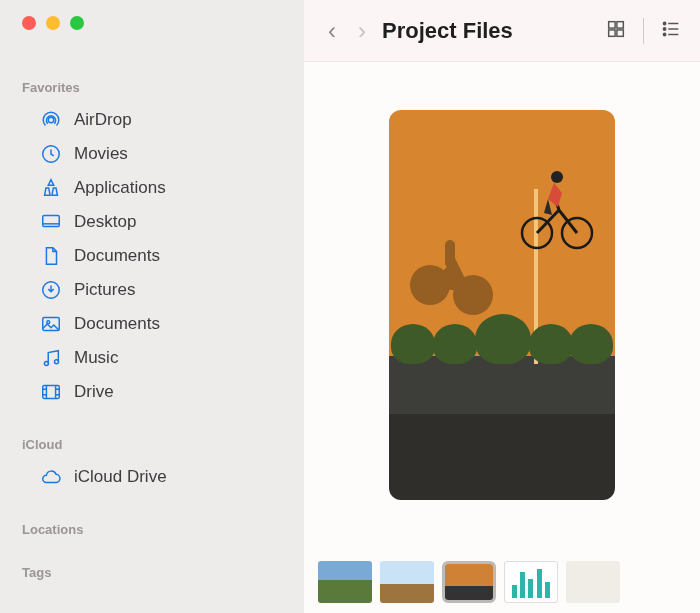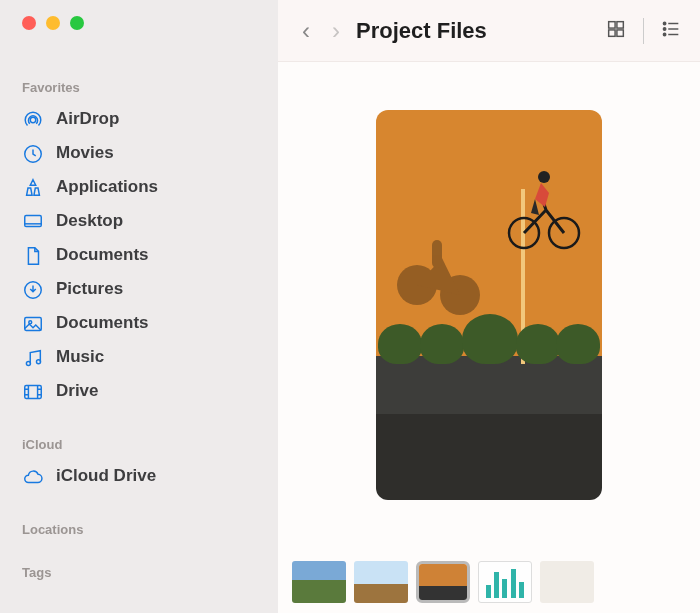--- a/index.html
+++ b/index.html
@@ -1,26 +1,26 @@
 <!DOCTYPE html>
 <html><head>
 <meta charset="utf-8">
 <style>
   * { box-sizing: border-box; margin: 0; padding: 0; }
   body { font-family: -apple-system, "Helvetica Neue", Arial, sans-serif; background: #fff; width: 700px; height: 613px; overflow: hidden; }
   .window { display: flex; width: 100%; height: 100%; }
-  .sidebar { width: 278px; background: #eeebeb; padding: 16px 0 0 0; }
+  .sidebar { width: 304px; background: #eeebeb; padding: 16px 0 0 0; }
   .traffic { padding-left: 22px; display: flex; gap: 10px; }
   .light { width: 14px; height: 14px; border-radius: 50%; }
   .red { background: #ff5e57; }
   .yellow { background: #febc2e; }
   .green { background: #28c840; }
   .section-label { color: #9b9593; font-size: 13px; font-weight: 600; margin: 28px 0 8px 22px; }
   .section-label.first { margin-top: 50px; }
-  .sb-item { display: flex; gap: 12px; padding: 6px 0 6px 22px; font-size: 17px; color: #3d3d3f; font-weight: 700; }
+  .sb-item { display: flex; align-items: center; gap: 12px; padding: 6px 0 6px 40px; font-size: 17px; color: #3d3d3f; font-weight: 400; }
   .sb-icon { width: 22px; height: 22px; display: flex; align-items: center; justify-content: center; color: #1879e0; }
   .sb-icon svg { width: 22px; height: 22px; stroke: #1879e0; fill: none; stroke-width: 1.6; }
   .main { flex: 1; display: flex; flex-direction: column; position: relative; }
   .toolbar { height: 62px; display: flex; align-items: center; padding: 0 18px; background: #fbf6f5; gap: 10px; border-bottom: 1px solid #f0e9e7;}
   .nav-arrow { color: #888; font-size: 24px; padding: 0 6px; }
   .title { font-size: 22px; font-weight: 700; color: #1f1f1f; flex: 1;}
   .view-btn { color: #555; }
   .view-btn svg { width: 22px; height: 22px; stroke:#555; fill:none; stroke-width:1.6;}
   .divider { width:1px; height:26px; background:#ccc; margin:0 6px;}
   .content { flex:1; background:#fefcfb; display:flex; flex-direction:column; align-items:center; padding-top:48px; position:relative;}

